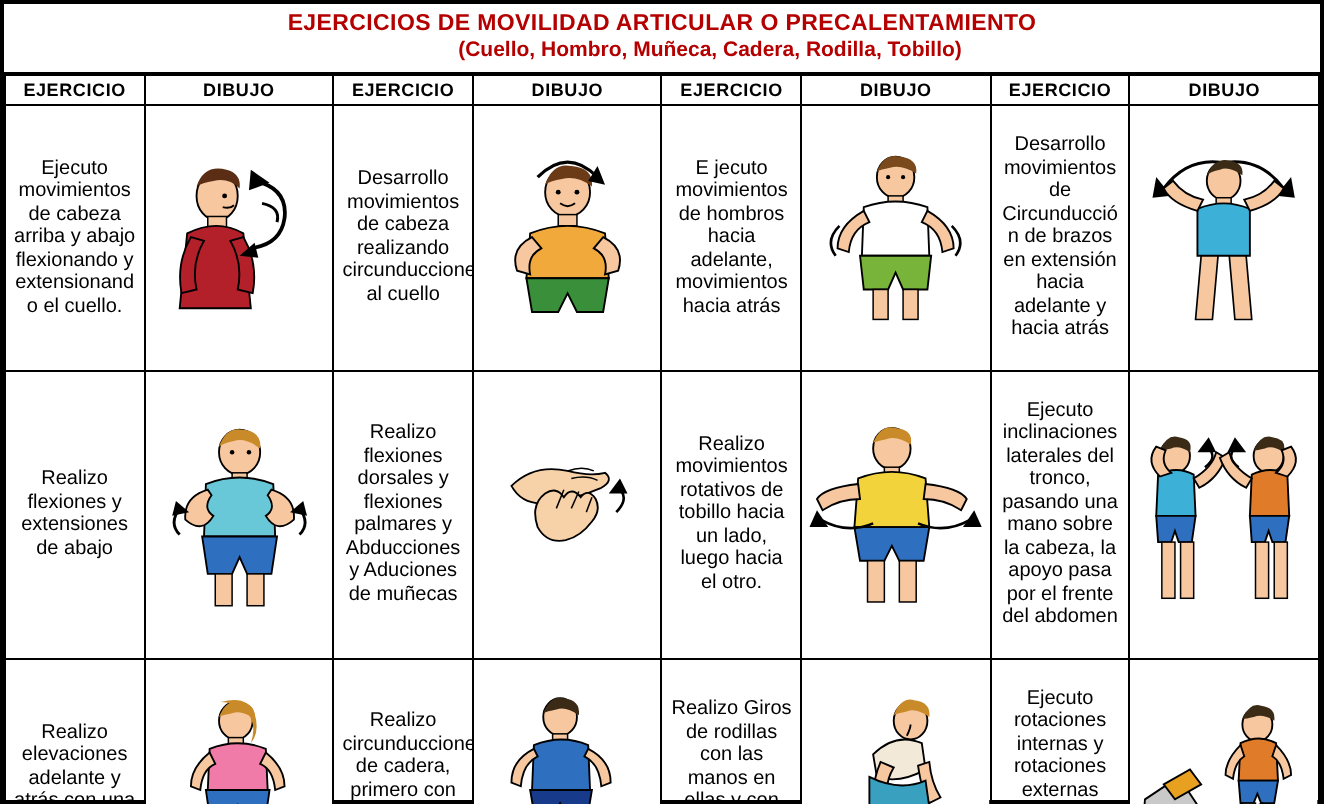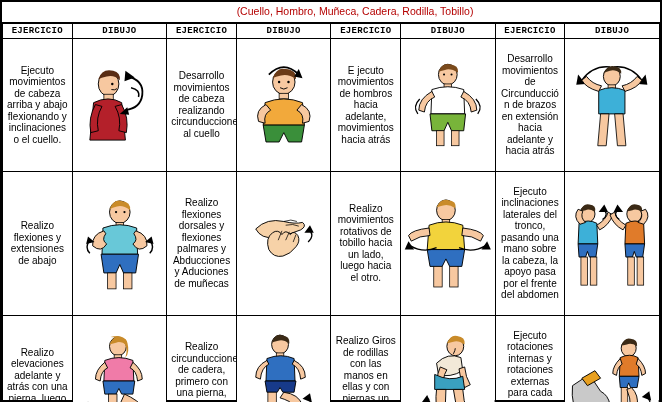--- a/index.html
+++ b/index.html
@@ -20,21 +20,21 @@
     background:#fff;
     text-align:center;
     padding:3px 0 4px 0;
     flex:0 0 auto;
   }
   .title-line1{
     font-size:11.5px;font-weight:bold;color:#b40000;letter-spacing:.2px;
     line-height:14px;
   }
   .title-line2{
-    font-size:10.5px;font-weight:normal;color:#b40000;
+    font-size:10.5px;font-weight:bold;color:#b40000;
     line-height:13px;
     padding-left:48px;
   }
   
   table{
     border-collapse:collapse;
     width:100%;
     table-layout:fixed;
     flex:1 1 auto;
   }
@@ -42,21 +42,20 @@
     border:1px solid #000;
     vertical-align:middle;
     text-align:center;
     padding:0;
   }
   thead th{
     font-size:9px;font-weight:bold;
     height:14px;
     background:#fff;
     letter-spacing:.3px;
-    font-family:Liberation Mono, monospace;
   }
   td.text-cell{
     font-size:10px;
     line-height:11.5px;
     padding:14px 4px;
     vertical-align:middle;
     margin-top:44px;
   }
   td.draw-cell{
     padding:0;
@@ -73,20 +72,21 @@
   .r1 .fig-wrap{height:112px;}
   .r2 .fig-wrap{height:120px;}
   .r3 .fig-wrap{height:120px;}
 </style>
 </head>
 <body>
 
 <div class="sheet">
 
   <div class="title-bar">
+    <div class="title-line1">EJERCICIOS DE MOVILIDAD ARTICULAR O PRECALENTAMIENTO</div>
     <div class="title-line2">(Cuello, Hombro, Muñeca, Cadera, Rodilla, Tobillo)</div>
   </div>
 
   <table>
     <colgroup>
       <col style="width:10.6%">
         <col style="width:14.4%">
       <col style="width:10.6%">
         <col style="width:14.4%">
       <col style="width:10.6%">
@@ -102,21 +102,21 @@
         <th>DIBUJO</th>
         <th>EJERCICIO</th>
         <th>DIBUJO</th>
         <th>EJERCICIO</th>
         <th>DIBUJO</th>
       </tr>
     </thead>
     <tbody>
 
       <tr class="r1">
-        <td class="text-cell">Ejecuto movimientos de cabeza arriba y abajo flexionando y inclinaciones o el cuello.</td>
+        <td class="text-cell">Ejecuto movimientos de cabeza arriba y abajo flexionando y extensionand o el cuello.</td>
         <td class="draw-cell">
           <div class="fig-wrap">
             <svg class="fig" viewBox="0 0 100 105" preserveAspectRatio="xMidYMid meet">
               <rect x="0" y="0" width="100" height="105" fill="#ffffff"></rect>
 
               <ellipse cx="38" cy="30" rx="11" ry="13" fill="#f7c8a0" stroke="#000" stroke-width="1"></ellipse>
               <path d="M27 25 q4 -12 16 -9 q8 2 7 10 q-6 -6 -14 -4 q-6 1 -9 3z" fill="#5a2d14"></path>
               <circle cx="42" cy="30" r="1.3" fill="#000"></circle>
               <path d="M41 36 q4 1 6 -1" stroke="#000" stroke-width="1" fill="none"></path>
 

